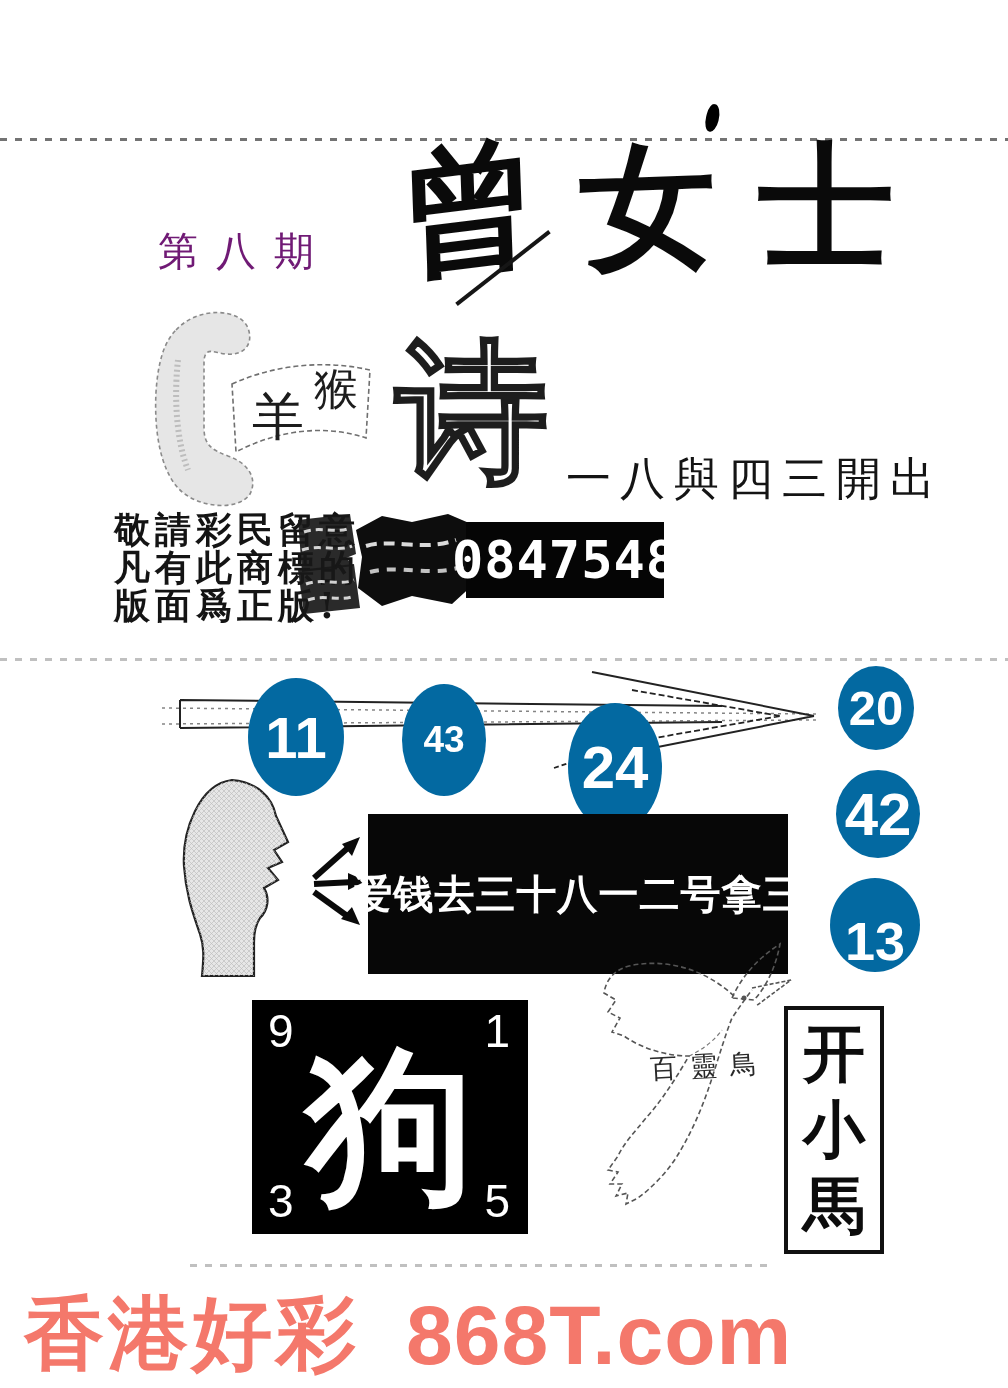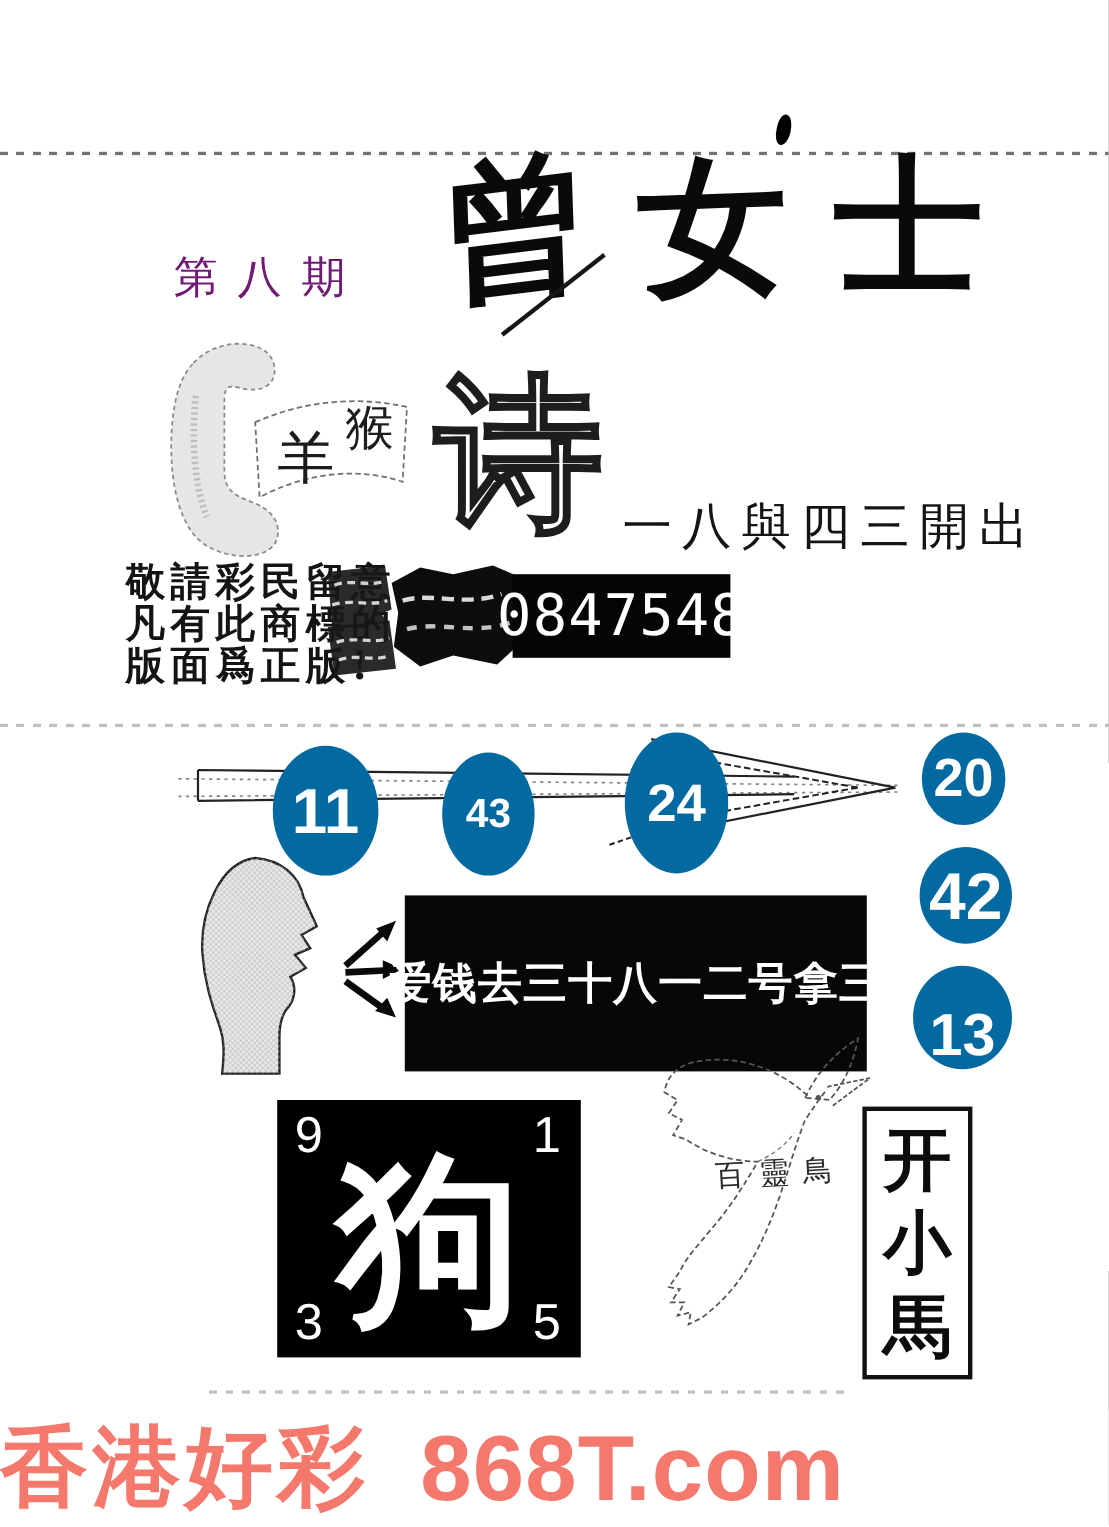--- a/index.html
+++ b/index.html
@@ -26,27 +26,27 @@
   .shi{position:absolute;left:396px;top:336px;font-size:152px;font-weight:700;line-height:1;
        color:transparent;-webkit-text-stroke:2.5px #1d1d1d;}
   @supports not (-webkit-text-stroke: 1px black){.shi{color:#1d1d1d;}}
   .poem-line{position:absolute;font-size:45px;letter-spacing:9px;font-weight:500;white-space:nowrap;color:#141414;}
   .poem-1{left:572px;top:364px;}
   .poem-2{left:566px;top:430px;margin-top:19px;}
   
   .notice{position:absolute;left:114px;top:510px;font-size:36px;font-weight:600;line-height:38px;letter-spacing:5px;color:#141414;white-space:nowrap;}
   .serial-box{position:absolute;left:466px;top:522px;width:198px;height:76px;background:#050505;
     display:flex;align-items:center;justify-content:center;}
-  .serial-text{font-family:"DejaVu Sans Mono","Liberation Mono",monospace;font-weight:400;font-size:52px;color:#fff;letter-spacing:1px;}
+  .serial-text{font-family:"DejaVu Sans Mono","Liberation Mono",monospace;font-weight:700;font-size:52px;color:#fff;letter-spacing:1px;}
   
   .ball{position:absolute;background:#0369a1;border-radius:50%;color:#fff;display:flex;align-items:center;justify-content:center;
     font-family:"Liberation Sans","DejaVu Sans",sans-serif;font-weight:900;}
   .b11{left:248px;top:678px;width:96px;height:118px;font-size:58px;}
   .b43{left:402px;top:684px;width:84px;height:112px;font-size:37px;}
-  .b24{left:568px;top:666px;width:94px;height:128px;font-size:48px;}
+  .b24{left:568px;top:703px;width:94px;height:128px;font-size:60px;}
   .b30{left:838px;top:666px;width:76px;height:84px;font-size:49px;}
   .b42{left:836px;top:770px;width:84px;height:88px;font-size:60px;}
   .b13{left:830px;top:878px;width:90px;height:94px;font-size:54px;align-items:flex-end;}
   
   .speech-box{position:absolute;left:368px;top:814px;width:420px;height:160px;background:#070707;
     display:flex;flex-direction:column;align-items:center;justify-content:center;}
   .speech-line{font-family:"Liberation Sans","DejaVu Sans",sans-serif;font-weight:700;font-size:40px;color:#fff;
     letter-spacing:1px;line-height:68px;white-space:nowrap;}
   
   .dog-box{position:absolute;left:252px;top:1000px;width:276px;height:234px;background:#000;}
@@ -55,21 +55,21 @@
   .corner{position:absolute;font-family:"Liberation Sans","DejaVu Sans",sans-serif;font-weight:400;font-size:46px;color:#fff;line-height:1;}
   .n-tl{left:16px;top:8px;} .n-tr{right:18px;top:8px;} .n-bl{left:16px;bottom:10px;} .n-br{right:18px;bottom:10px;}
   
   .dove-label{position:absolute;left:650px;top:1048px;font-size:27px;letter-spacing:13px;color:#2a2a2a;
     transform:rotate(-3deg);white-space:nowrap;}
   .sign-box{position:absolute;left:784px;top:1006px;width:100px;height:248px;border:4px solid #111;background:#fff;
     display:flex;flex-direction:column;align-items:center;justify-content:space-around;padding:6px 0;box-sizing:border-box;}
   .sign-char{font-size:62px;font-weight:700;line-height:1;color:#0c0c0c;}
   
   .footer{position:absolute;left:0;top:1282px;width:1008px;height:106px;background:#fff;
-    display:flex;align-items:center;gap:46px;box-sizing:border-box;
+    display:flex;align-items:center;gap:46px;padding-left:24px;box-sizing:border-box;
     font-family:"Liberation Sans","DejaVu Sans",sans-serif;font-weight:900;color:#f4786b;}
   .footer .brand{font-size:80px;letter-spacing:4px;}
   .footer .domain{font-size:84px;letter-spacing:1px;}
 </style>
 </head>
 <body>
 
 <div class="page">
 
   <div class="dotline" style="left:0;top:138px;width:1008px;"></div>

